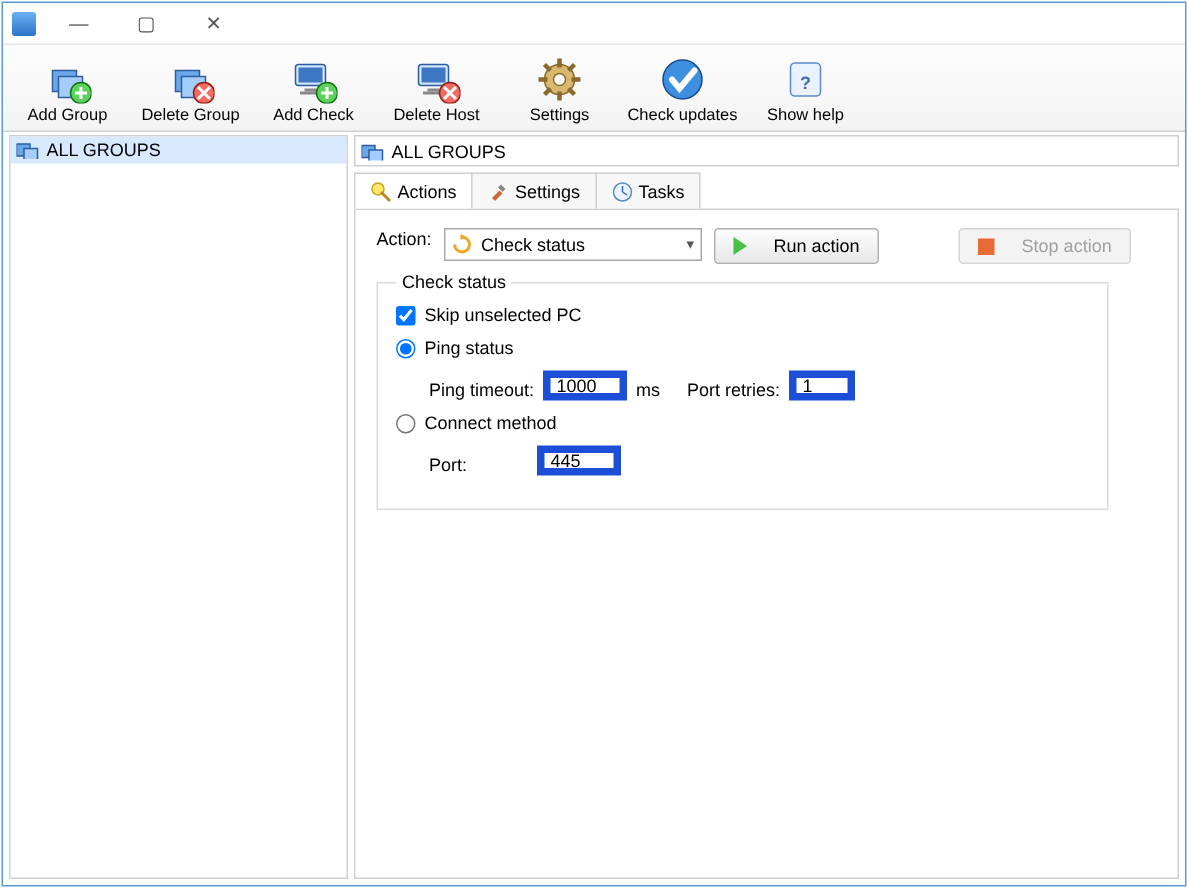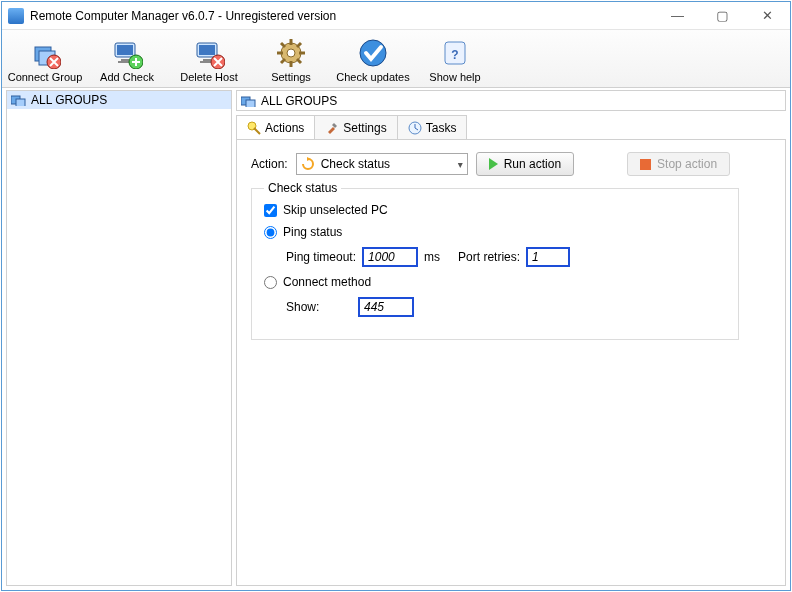--- a/index.html
+++ b/index.html
@@ -31,67 +31,78 @@
 
 
 .group-header { height: 21px; border: 1px solid #d0d0d0; display: flex; align-items: center; padding: 0 4px; background: #fff; }
 .tabs { display: flex; margin-top: 4px; border-bottom: 1px solid #d0d0d0; }
 .tab { display: flex; align-items: center; gap: 4px; padding: 3px 10px; border: 1px solid #d0d0d0; border-bottom: none; background: #f7f7f7; margin-right: -1px; height: 24px; }
 .tab.active { background: #fff; position: relative; z-index: 2; }
 .tab-icon { width: 14px; height: 14px; display: inline-flex; align-items: center; justify-content: center; }
 .tab-body { flex: 1; border: 1px solid #d0d0d0; border-top: none; background: #fff; padding: 12px 14px; }
 
 
-.action-row { display: flex; align-items: center; gap: 8px; }
+.action-row { display: flex; align-items: flex-start; gap: 8px; }
 .label { color: #000; }
 .combo { display: flex; align-items: center; border: 1px solid #a9a9a9; background: #fff; height: 22px; width: 172px; padding: 0 4px; gap: 6px; }
 .combo-caret { margin-left: auto; font-size: 10px; color: #555; }
-.btn { display: flex; align-items: center; gap: 6px; height: 24px; padding: 0 12px; border: 1px solid #b0b0b0; border-radius: 3px; background: linear-gradient(#fdfdfd,#e7e7e7); }
+.btn { display: flex; align-items: center; gap: 18px; height: 24px; padding: 0 12px; border: 1px solid #b0b0b0; border-radius: 3px; background: linear-gradient(#fdfdfd,#e7e7e7); }
 .btn.disabled { color: #a0a0a0; background: #f3f3f3; border-color: #d5d5d5; margin-left: 45px; }
 .btn-run-ic { width: 0; height: 0; border-left: 9px solid #48c048; border-top: 6px solid transparent; border-bottom: 6px solid transparent; }
 .btn-stop-ic { width: 11px; height: 11px; background: #e86a35; }
 
 
 .fieldset { margin-top: 12px; border: 1px solid #dcdcdc; padding: 10px 12px 14px 12px; width: 488px; }
 .fieldset-legend { position: relative; top: -18px; background: #fff; padding: 0 4px; display: inline-block; }
 .fieldset-inner { margin-top: -10px; }
-.row { display: flex; align-items: center; gap: 6px; margin-bottom: 8px; }
+.row { display: flex; align-items: flex-end; gap: 6px; margin-bottom: 8px; }
 .row.indent { margin-left: 22px; }
-input[type="text"].field { border: 2px solid #1d4ed8; height: 20px; padding: 0 4px; font-size: 12px; font-style: italic; }
+input[type="text"].field { border: 5px solid #1d4ed8; height: 20px; padding: 0 4px; font-size: 12px; }
 input[type="checkbox"], input[type="radio"] { margin: 0; }
 
 
 svg { display: block; }
 </style>
 </head>
 <body>
 
 <div class="frame">
 
   <div class="titlebar">
     <div class="app-icon"></div>
-    <div class="title-text">Remote Computer Manager v6.0.7 - Unregistered version</div>
     <div class="win-btns">
       <div class="win-btn">—</div>
       <div class="win-btn">▢</div>
       <div class="win-btn close">✕</div>
     </div>
   </div>
 
   <div class="toolbar">
     <div class="tbtn">
       <div class="ticon">
         <svg width="32" height="32">
             <rect x="6" y="10" width="16" height="14" fill="#6aa8e8" stroke="#2e5e9e"></rect>
             <rect x="10" y="14" width="16" height="14" fill="#a5cdfb" stroke="#2e5e9e"></rect>
+            <circle cx="25" cy="25" r="7" fill="#5cd25c" stroke="#157015"></circle>
+            <rect x="24" y="21" width="2" height="8" fill="#fff"></rect>
+            <rect x="21" y="24" width="8" height="2" fill="#fff"></rect>
+          </svg>
+      </div>
+      <div class="tlabel">Add Group</div>
+    </div>
+    <div class="tbtn">
+      <div class="ticon">
+        <svg width="32" height="32">
+            <rect x="6" y="10" width="16" height="14" fill="#6aa8e8" stroke="#2e5e9e"></rect>
+            <rect x="10" y="14" width="16" height="14" fill="#a5cdfb" stroke="#2e5e9e"></rect>
             <circle cx="25" cy="25" r="7" fill="#f26a60" stroke="#902018"></circle>
             <path d="M21 21 L29 29 M29 21 L21 29" stroke="#fff" stroke-width="2"></path>
           </svg>
       </div>
-      <div class="tlabel">Connect Group</div>
+      <div class="tlabel">Delete Group</div>
     </div>
     <div class="tbtn">
       <div class="ticon">
         <svg width="32" height="32">
             <rect x="4" y="6" width="20" height="14" rx="2" fill="#cfe6ff" stroke="#2e5e9e"></rect>
             <rect x="6" y="8" width="16" height="10" fill="#3e77c2"></rect>
             <rect x="10" y="22" width="8" height="2" fill="#888"></rect>
             <rect x="7" y="24" width="14" height="2" fill="#888"></rect>
             <circle cx="25" cy="25" r="7" fill="#5cd25c" stroke="#157015"></circle>
             <rect x="24" y="21" width="2" height="8" fill="#fff"></rect>
@@ -247,21 +258,21 @@
               <input type="text" class="field" style="width: 56px;" value="1000">
               <span>ms</span>
               <span style="margin-left:12px">Port retries:</span>
               <input type="text" class="field" style="width: 44px;" value="1">
             </div>
             <div class="row">
               <input type="radio" name="m" style="">
               <span>Connect method</span>
             </div>
             <div class="row indent">
-              <span style="width:66px">Show:</span>
+              <span style="width:66px">Port:</span>
               <input type="text" class="field" style="width: 56px;" value="445">
             </div>
           </div>
         </div>
       </div>
     </div>
   </div>
 </div>
 
 </body></html>

